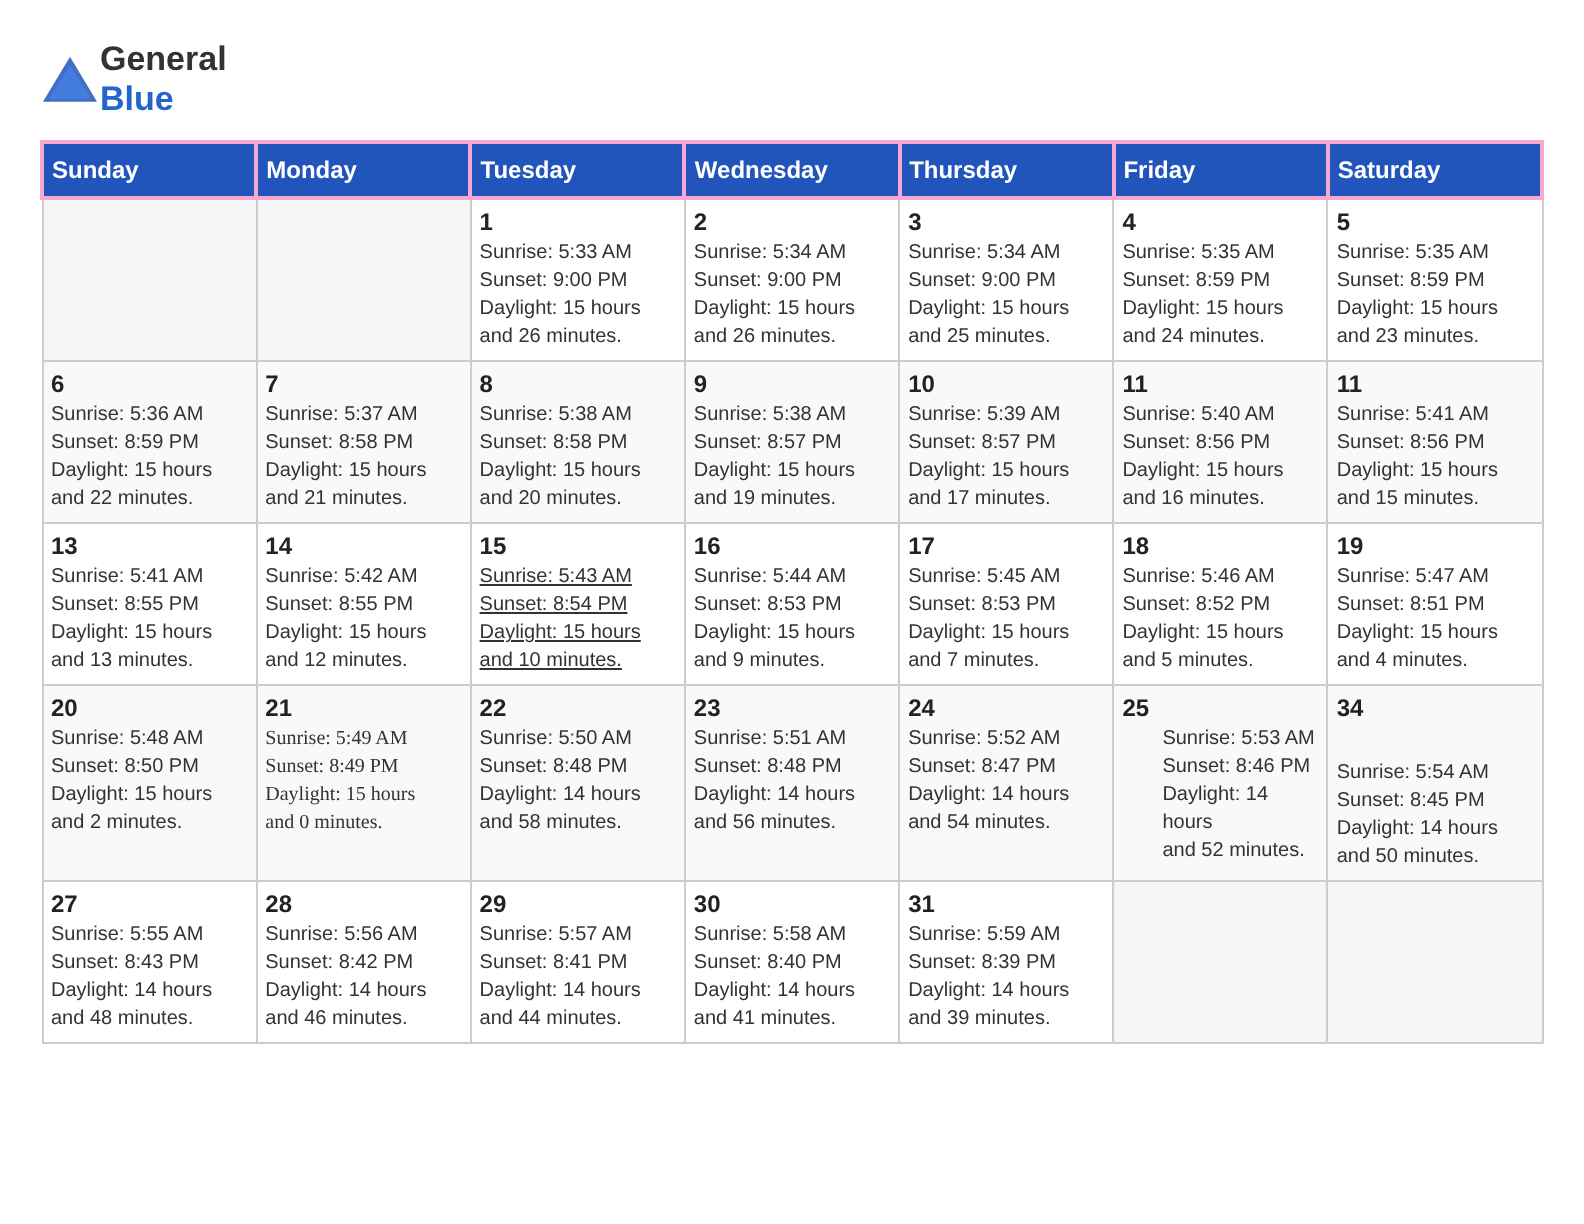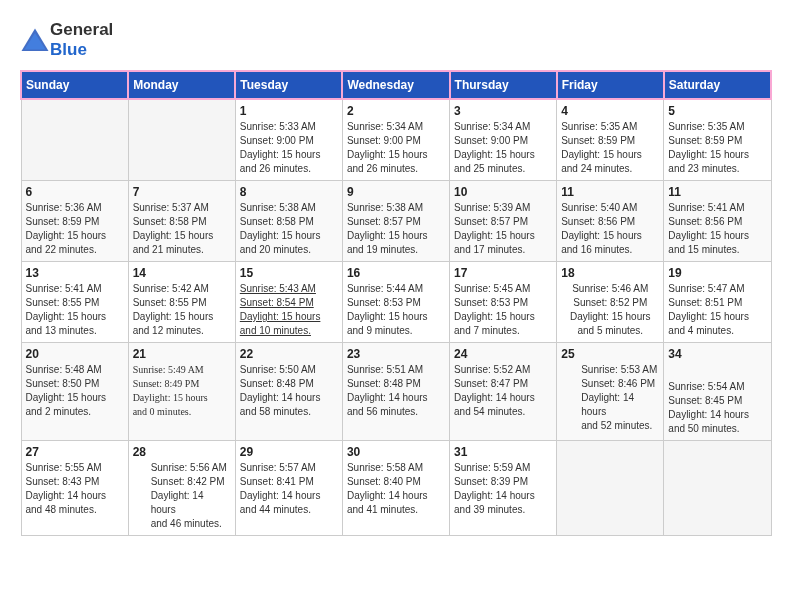--- a/index.html
+++ b/index.html
@@ -236,21 +236,21 @@
         </td>
         <td>
           <span class="day-number">17</span>
           <div class="day-detail" style="white-space: pre-line;">Sunrise: 5:45 AM
 Sunset: 8:53 PM
 Daylight: 15 hours
 and 7 minutes.</div>
         </td>
         <td>
           <span class="day-number">18</span>
-          <div class="day-detail" style="white-space: pre-line; text-align: center;">Sunrise: 5:46 AM
+          <div class="day-detail" style="white-space: pre-line;">Sunrise: 5:46 AM
 Sunset: 8:52 PM
 Daylight: 15 hours
 and 5 minutes.</div>
         </td>
         <td>
           <span class="day-number">19</span>
           <div class="day-detail" style="white-space: pre-line;">Sunrise: 5:47 AM
 Sunset: 8:51 PM
 Daylight: 15 hours
 and 4 minutes.</div>
@@ -310,21 +310,21 @@
       <tr>
         <td>
           <span class="day-number">27</span>
           <div class="day-detail" style="white-space: pre-line;">Sunrise: 5:55 AM
 Sunset: 8:43 PM
 Daylight: 14 hours
 and 48 minutes.</div>
         </td>
         <td>
           <span class="day-number">28</span>
-          <div class="day-detail" style="white-space: pre-line; margin-left: 18px;">Sunrise: 5:56 AM
+          <div class="day-detail" style="white-space: pre-line;">Sunrise: 5:56 AM
 Sunset: 8:42 PM
 Daylight: 14 hours
 and 46 minutes.</div>
         </td>
         <td>
           <span class="day-number">29</span>
           <div class="day-detail" style="white-space: pre-line;">Sunrise: 5:57 AM
 Sunset: 8:41 PM
 Daylight: 14 hours
 and 44 minutes.</div>

